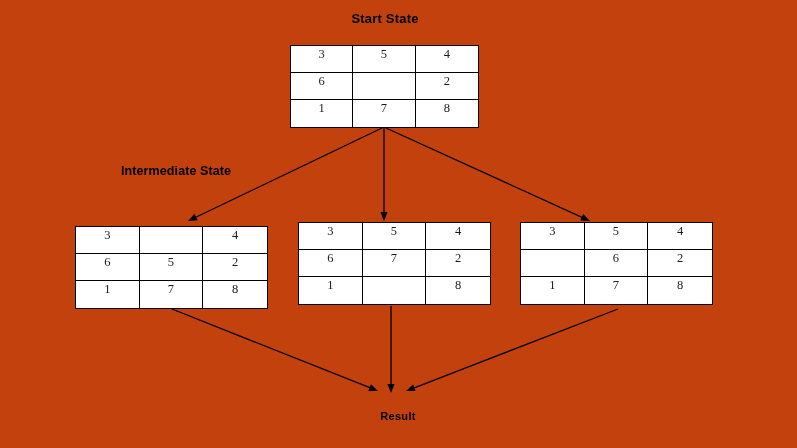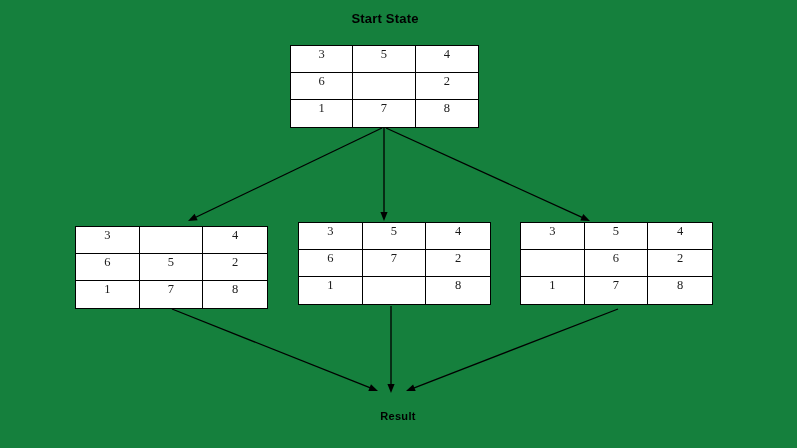--- a/index.html
+++ b/index.html
@@ -9,21 +9,21 @@
     background: #ffffff;
   }
   body {
     font-family: "Liberation Sans", sans-serif;
     color: #000000;
   }
   #canvas {
     position: relative;
     width: 797px;
     height: 448px;
-    background: #15803d;
+    background: #c2410c;
     overflow: hidden;
   }
   #arrow-layer {
     position: absolute;
     left: 0;
     top: 0;
     width: 797px;
     height: 448px;
     pointer-events: none;
   }
@@ -82,20 +82,21 @@
   .cell.row-last { border-bottom: none; }
   .cell.empty { color: transparent; }
 </style>
 </head>
 <body>
 
 <div id="canvas">
 
   <div class="label label-start">Start State</div>
 
+  <div class="label label-intermediate">Intermediate State</div>
 
   <div class="label label-result">Result</div>
 
   <div class="grid" id="grid-start" style="left:290px; top:45px; width:189px; height:83px;">
       <div class="cell">3</div>
       <div class="cell">5</div>
       <div class="cell col-last">4</div>
       <div class="cell">6</div>
       <div class="cell empty"></div>
       <div class="cell col-last">2</div>

